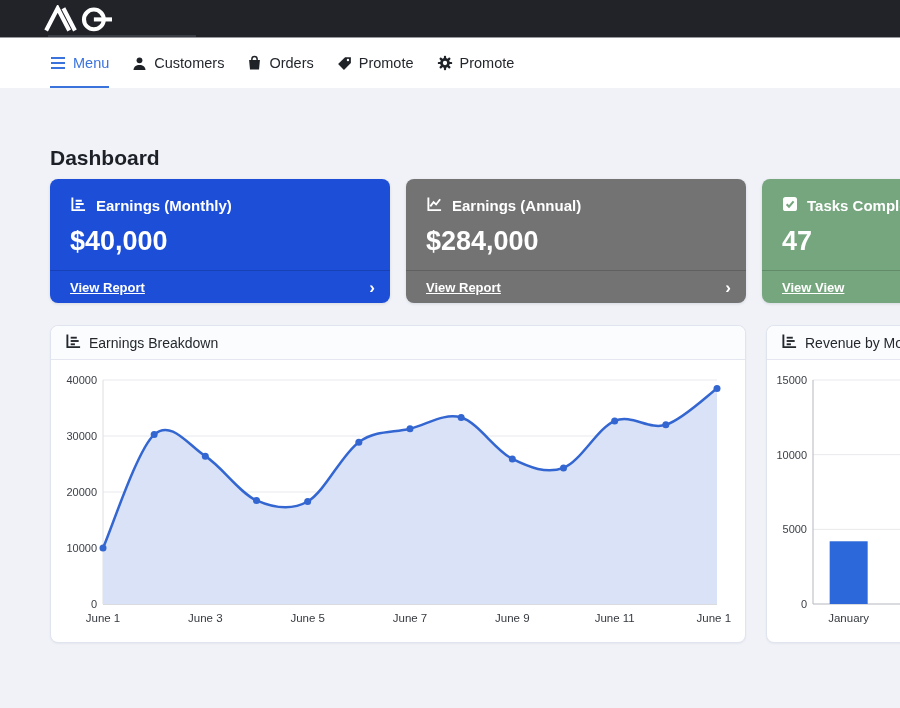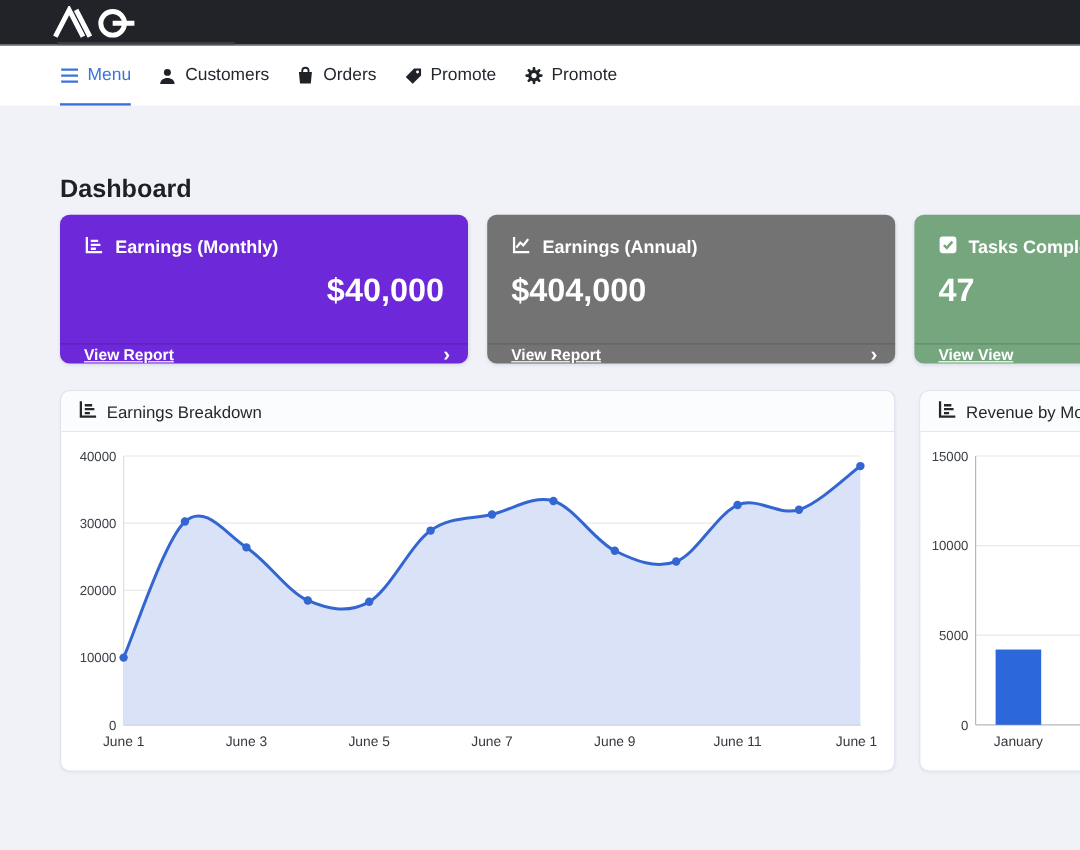--- a/index.html
+++ b/index.html
@@ -42,21 +42,21 @@
   .scard {
     width:340px; height:124px; flex:none; border-radius:8px; position:relative;
     color:#fff; box-shadow:0 1px 3px rgba(30,40,60,.12); overflow:hidden;
   }
   .scard-title {
     display:flex; align-items:center; gap:9px;
     padding:17px 20px 0; font-size:15px; font-weight:700;
   }
   .scard-value { padding:11px 20px 0; font-size:27px; font-weight:700; }
   .scard-footer {
-    position:absolute; left:0; right:0; bottom:0; height:17px;
+    position:absolute; left:0; right:0; bottom:0; height:33px;
     border-top:1px solid rgba(0,0,0,.16);
     display:flex; align-items:center; justify-content:space-between;
     padding:0 15px 0 20px; font-size:13px; font-weight:700; cursor:pointer;
   }
   .scard-footer .link { text-decoration:underline; }
   .scard-footer .chev { font-size:17px; font-weight:700; line-height:1; }
   
   .charts-row { display:flex; gap:20px; margin-top:22px; }
   .chart-card {
     flex:none; height:318px; background:#fff;
@@ -148,21 +148,21 @@
     </span>
     <span>Promote</span>
   </div>
 </nav>
 
 <main>
   <h1>Dashboard</h1>
 
   <div class="cards-row">
 
-    <section class="scard" style="background: #6d28d9; text-align: right;">
+    <section class="scard" style="background: #1d4ed8;">
       <div class="scard-title">
         <span>
           <svg width="17" height="16" viewBox="0 0 18 17">
               <g stroke="#fff" stroke-width="2" fill="none">
                 <path d="M2.5 1.5 V15 H16"></path>
                 <path d="M6 5 H12.5"></path>
                 <path d="M6 8.5 H14.5"></path>
                 <path d="M6 12 H10.5"></path>
               </g>
             </svg>
@@ -181,21 +181,21 @@
         <span>
           <svg width="17" height="16" viewBox="0 0 18 17">
               <g stroke="#fff" stroke-width="2" fill="none">
                 <path d="M2.5 1.5 V15 H16"></path>
                 <path d="M4.5 11 L8 6.5 L10.7 9 L15 3.5"></path>
               </g>
             </svg>
         </span>
         <span>Earnings (Annual)</span>
       </div>
-      <div class="scard-value">$404,000</div>
+      <div class="scard-value">$284,000</div>
       <div class="scard-footer">
         <span class="link">View Report</span>
         <span class="chev">›</span>
       </div>
     </section>
 
     <section class="scard" style="background: rgb(117, 166, 126);">
       <div class="scard-title">
         <span>
           <svg width="16" height="16" viewBox="0 0 16 16">

